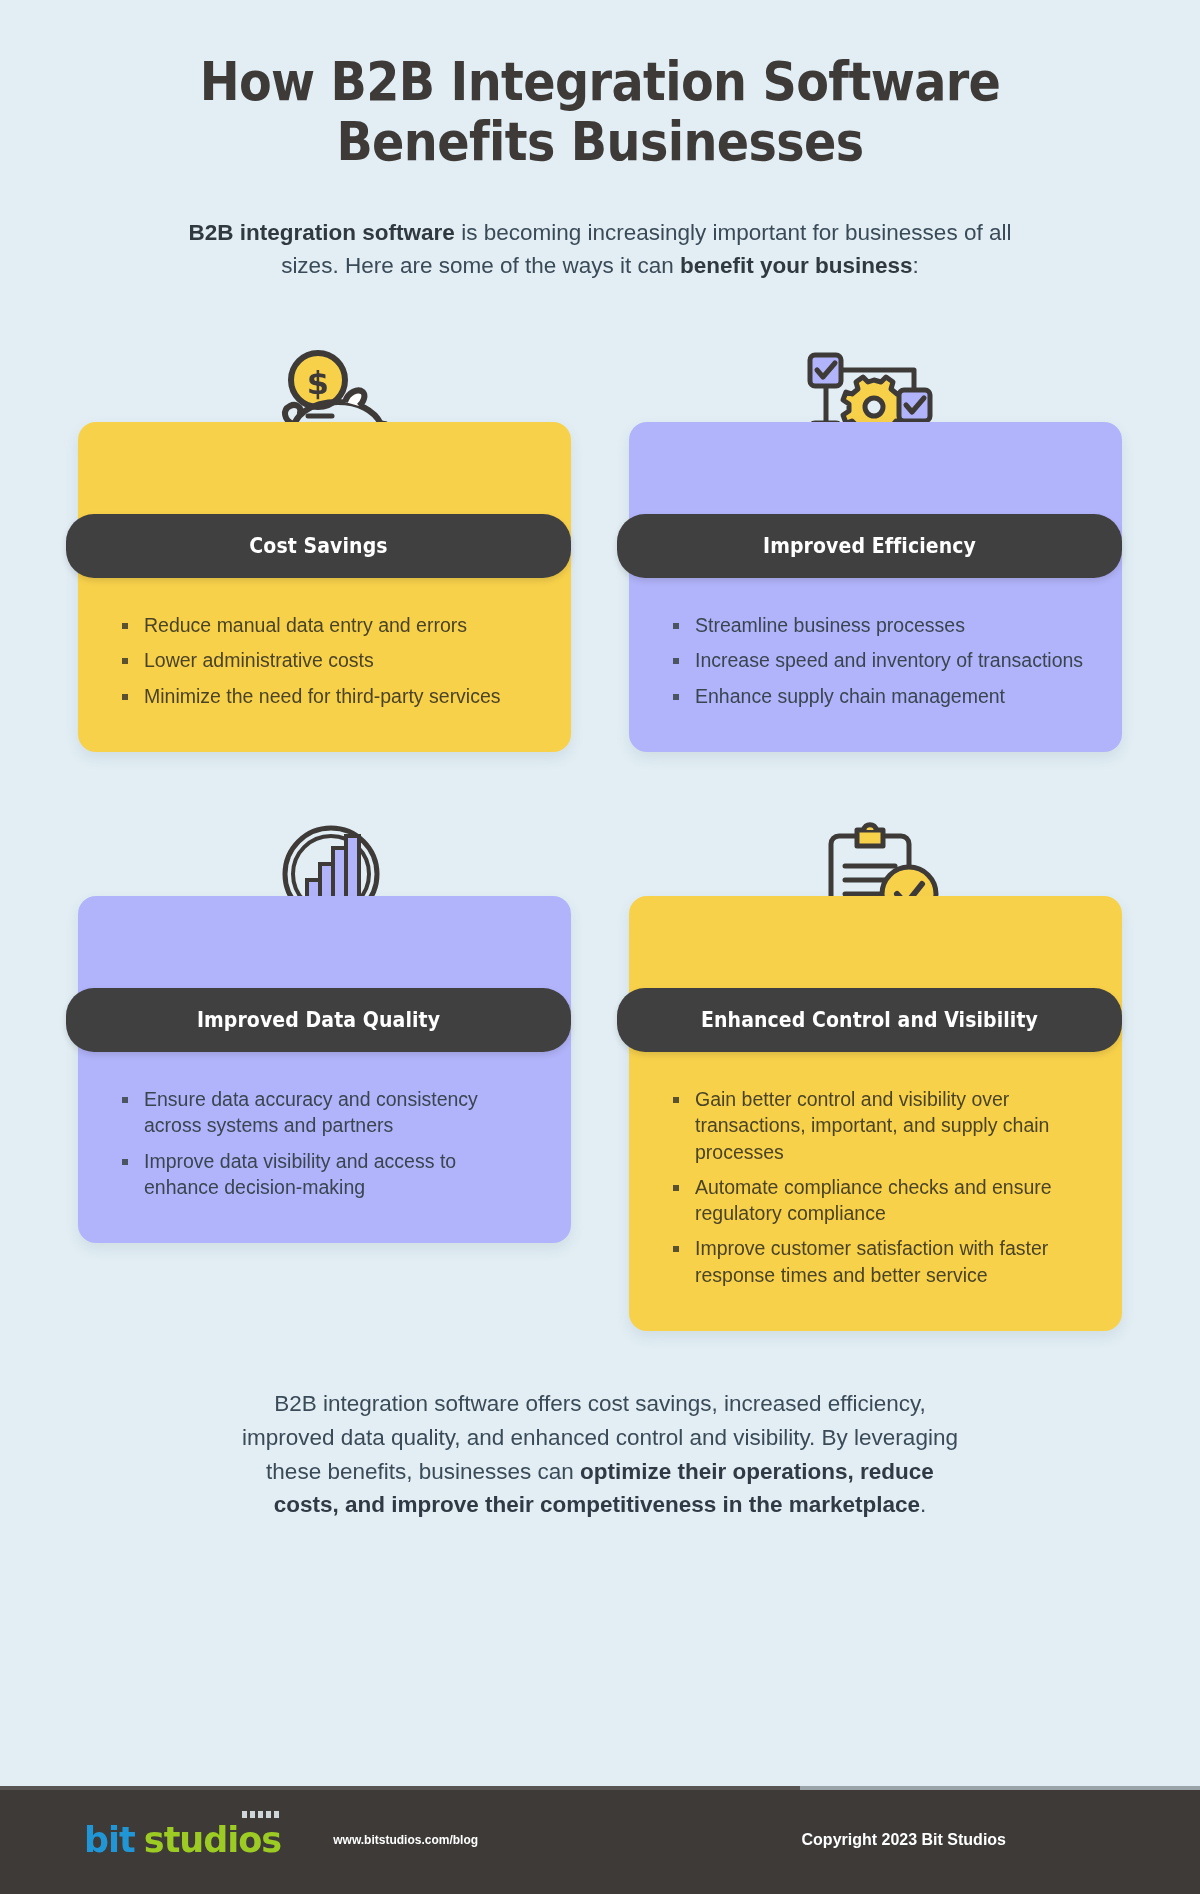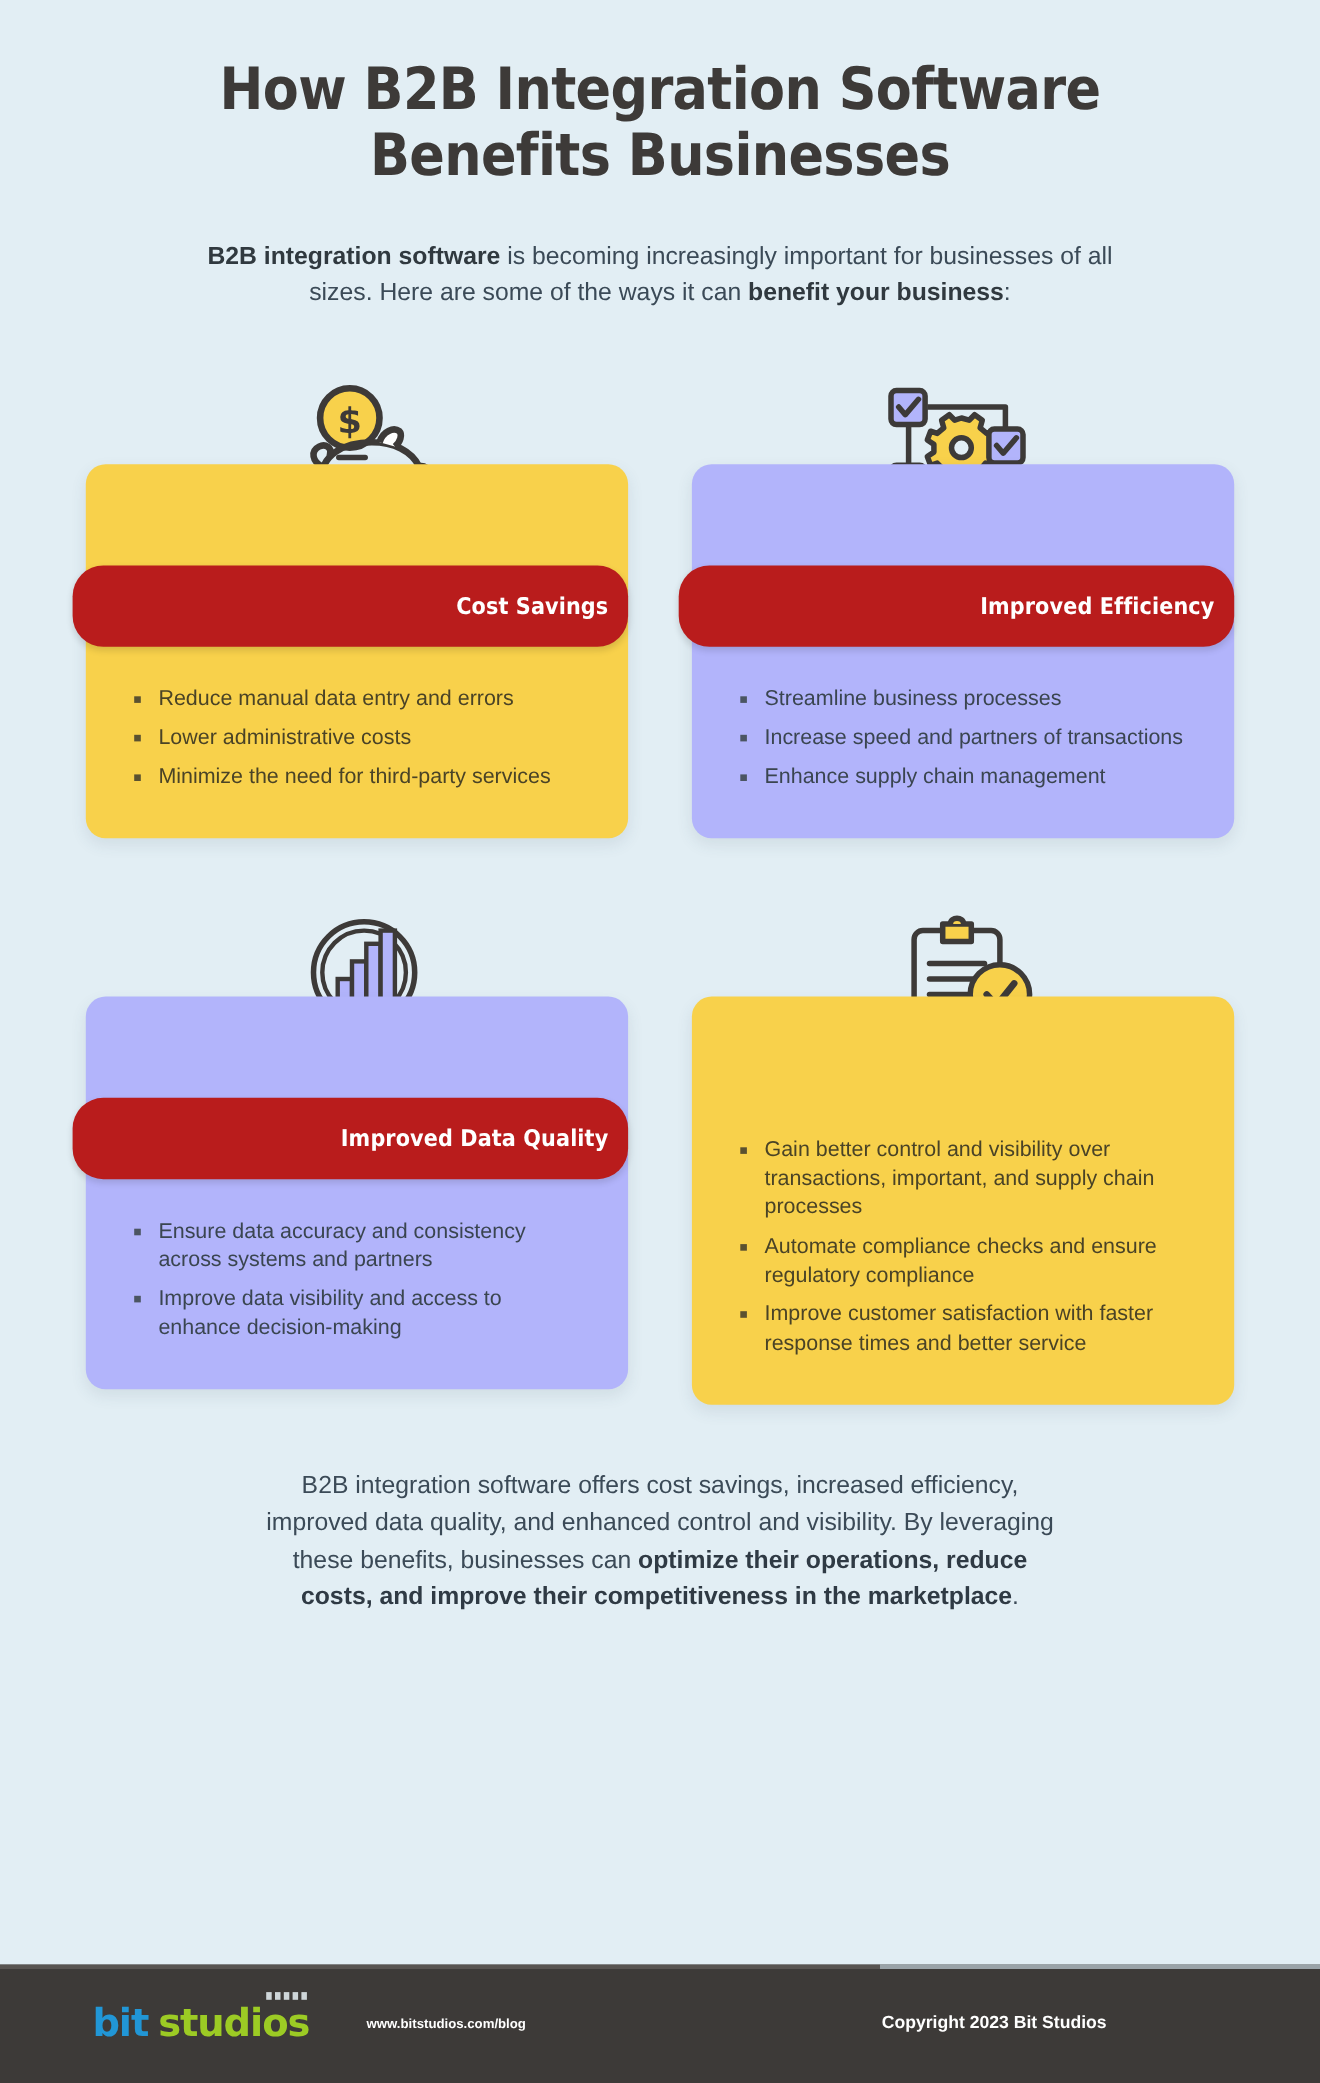--- a/index.html
+++ b/index.html
@@ -85,26 +85,26 @@
     min-height: 330px;
     box-shadow: 0 6px 14px rgba(60,80,100,.10);
   }
   .card.yellow { background: #f8d14b; }
   .card.purple { background: #b2b4fb; }
 
   .card-spacer { height: 92px; }
 
   .band {
     position: relative;
-    height: 74px;
-    background: #b91c1c;
+    height: 64px;
+    background: #404040;
     border-radius: 28px;
     display: flex;
     align-items: center;
-    justify-content: flex-end;
+    justify-content: center;
     margin-left: -12px;
     margin-right: 0;
     width: calc(100% + 12px);
     box-shadow: 0 3px 6px rgba(0,0,0,.12);
   }
   .band-title {
     color: #ffffff;
     font-size: 21px;
     font-weight: 800;
     letter-spacing: 0.1px;
@@ -311,21 +311,21 @@
           </g>
         </svg>
       </div>
       <div class="card purple">
         <div class="card-spacer"></div>
         <div class="band">
           <span class="band-title">Improved Efficiency</span>
         </div>
         <ul class="bullets">
           <li>Streamline business processes</li>
-          <li>Increase speed and partners of transactions</li>
+          <li>Increase speed and inventory of transactions</li>
           <li>Enhance supply chain management</li>
         </ul>
       </div>
     </div>
 
     <div class="cell">
       <div class="icon-wrap">
         <svg width="155" height="140" viewBox="0 0 155 140" aria-hidden="true">
 
           <circle cx="84" cy="56" r="46" fill="none" stroke="#3d3a38" stroke-width="5"></circle>
@@ -368,20 +368,23 @@
           <path d="M44 76 L86 76" stroke="#3d3a38" stroke-width="5" stroke-linecap="round"></path>
           <path d="M44 90 L78 90" stroke="#3d3a38" stroke-width="5" stroke-linecap="round"></path>
           <path d="M44 104 L72 104" stroke="#3d3a38" stroke-width="5" stroke-linecap="round"></path>
 
           <circle cx="108" cy="76" r="27" fill="#f8d14b" stroke="#3d3a38" stroke-width="5"></circle>
           <path d="M96 76 L105 86 L121 66" fill="none" stroke="#3d3a38" stroke-width="6" stroke-linecap="round" stroke-linejoin="round"></path>
         </svg>
       </div>
       <div class="card yellow">
         <div class="card-spacer"></div>
+        <div class="band">
+          <span class="band-title">Enhanced Control and Visibility</span>
+        </div>
         <ul class="bullets">
           <li>Gain better control and visibility over transactions, important, and supply chain processes</li>
           <li>Automate compliance checks and ensure regulatory compliance</li>
           <li>Improve customer satisfaction with faster response times and better service</li>
         </ul>
       </div>
     </div>
 
   </div>
 

